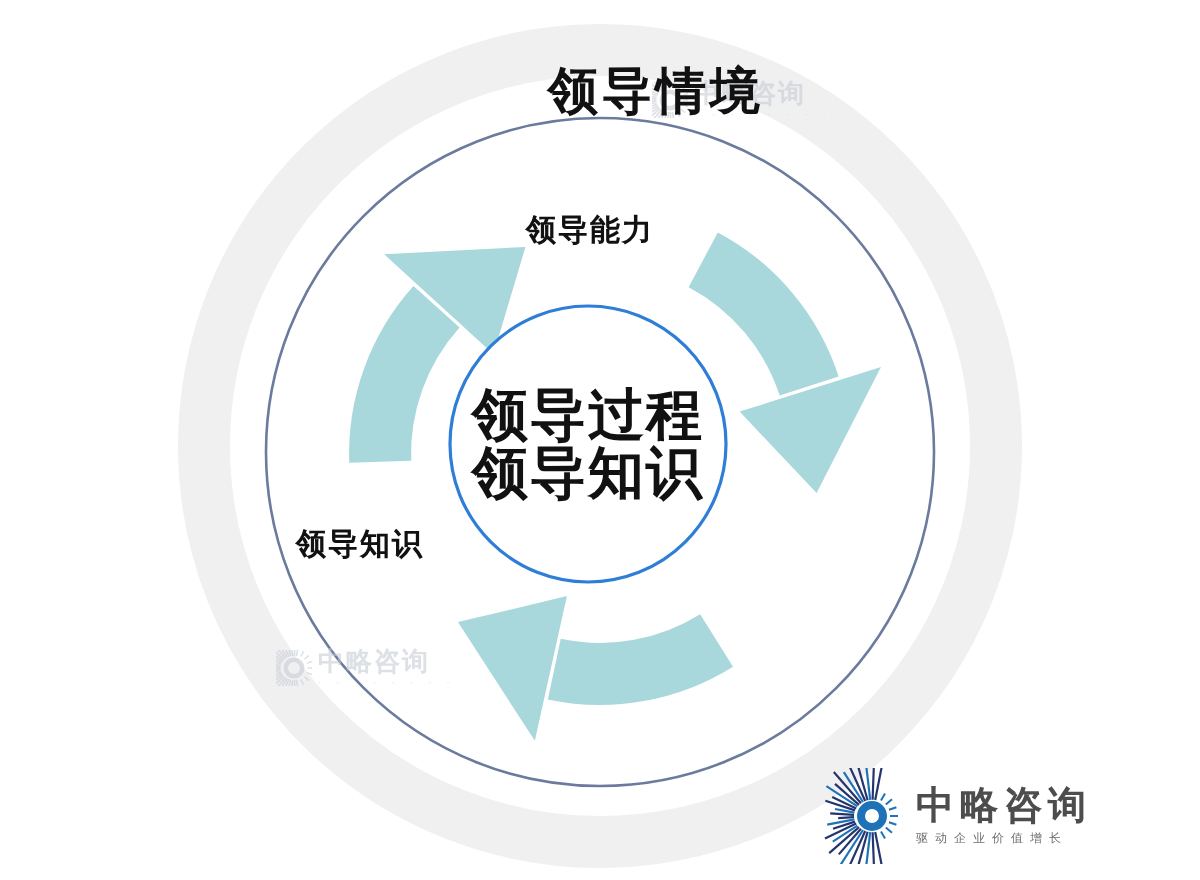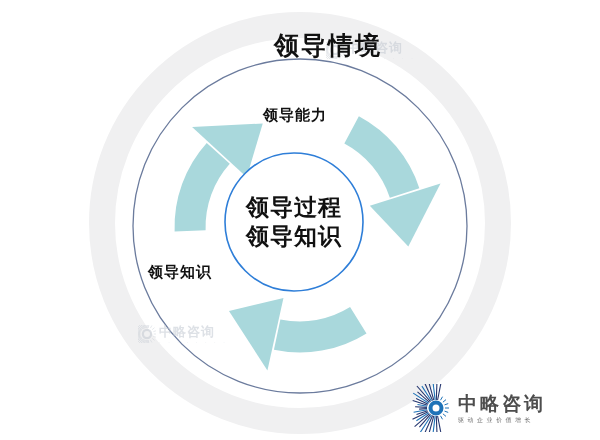--- a/index.html
+++ b/index.html
@@ -11,21 +11,21 @@
   .stage{position:absolute;left:0;top:0;width:484px;height:440px;}
   svg.diagram{position:absolute;left:0;top:0;}
   .lbl{
     position:absolute;transform:translateX(-50%);
     font-weight:bold;color:#111111;font-size:15px;letter-spacing:1px;
     white-space:nowrap;
   }
   .title{font-size:25px;letter-spacing:2px;}
   .center-text{
     position:absolute;left:294px;top:193px;transform:translateX(-50%);
-    text-align:center;font-weight:bold;color:#111111;font-size:23px;
+    text-align:center;font-weight:bold;color:#111111;font-size:28px;
     line-height:29px;letter-spacing:1px;white-space:nowrap;
   }
   .watermark{
     position:absolute;display:flex;align-items:flex-start;gap:3px;
     opacity:0.55;pointer-events:none;
   }
   .watermark .wm-text{
     color:#c3c9d2;font-size:13px;font-weight:bold;letter-spacing:1px;line-height:14px;
   }
   .watermark .wm-sub{

